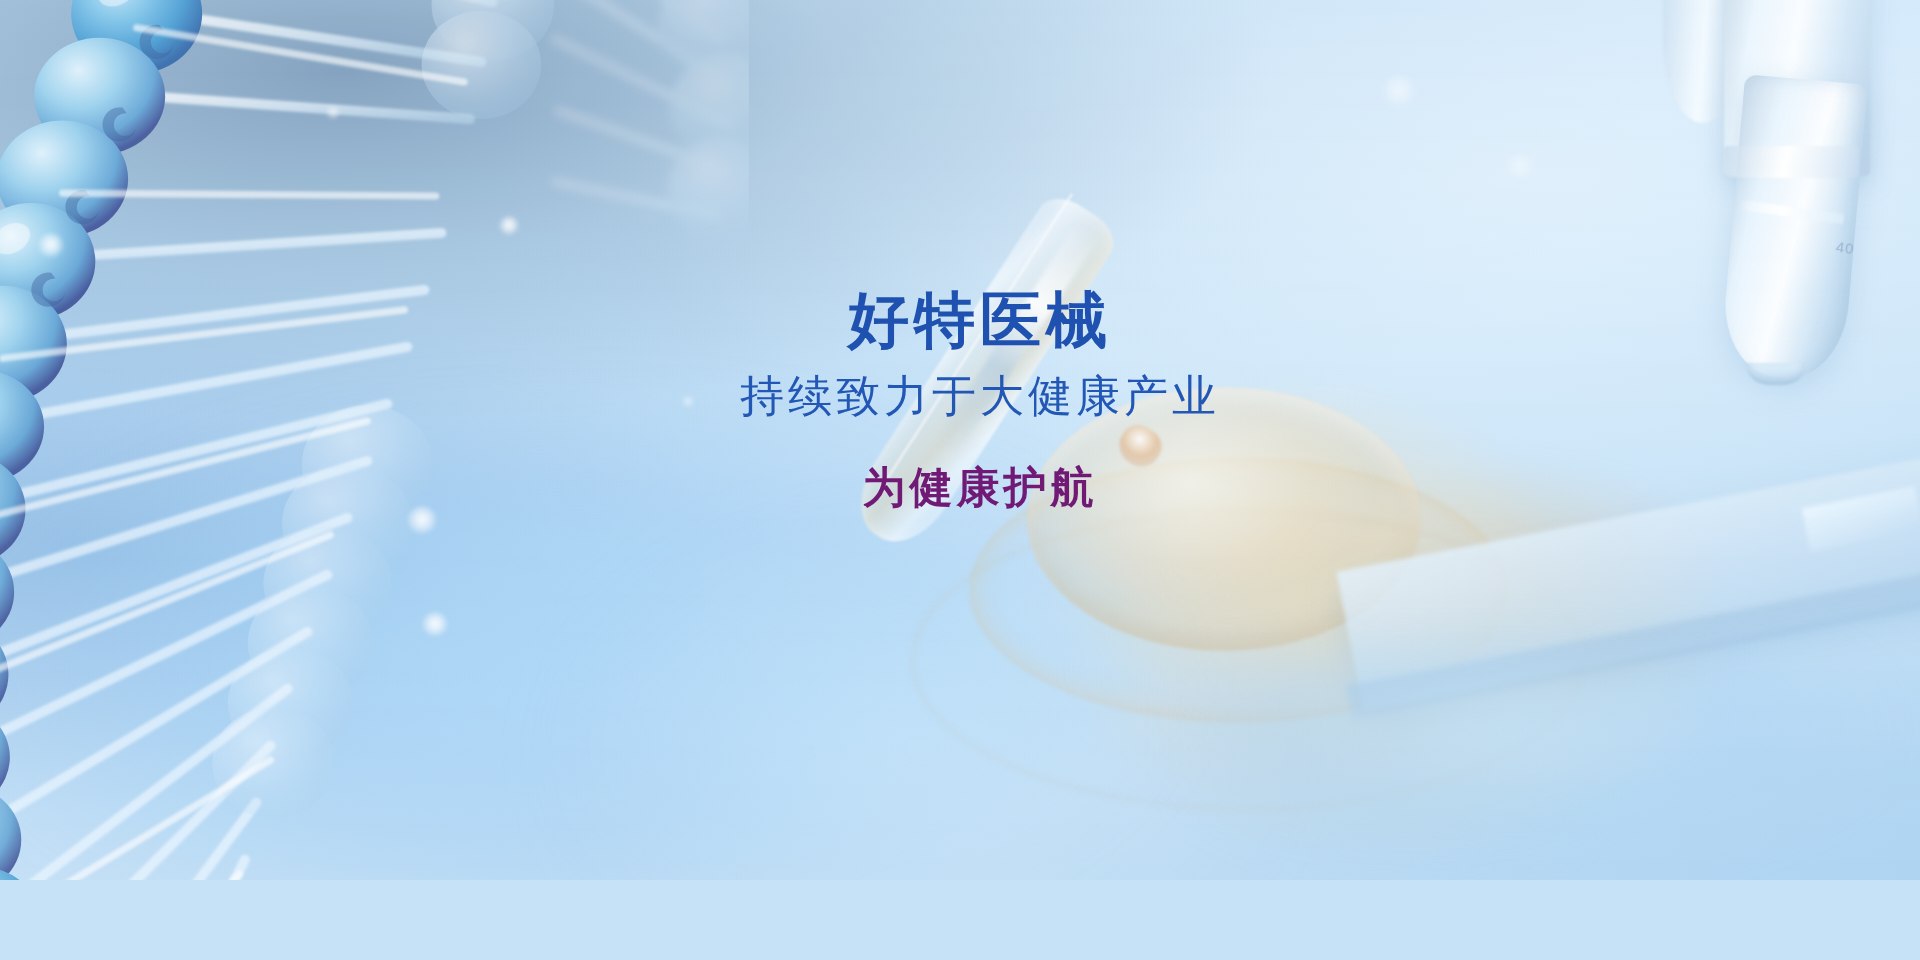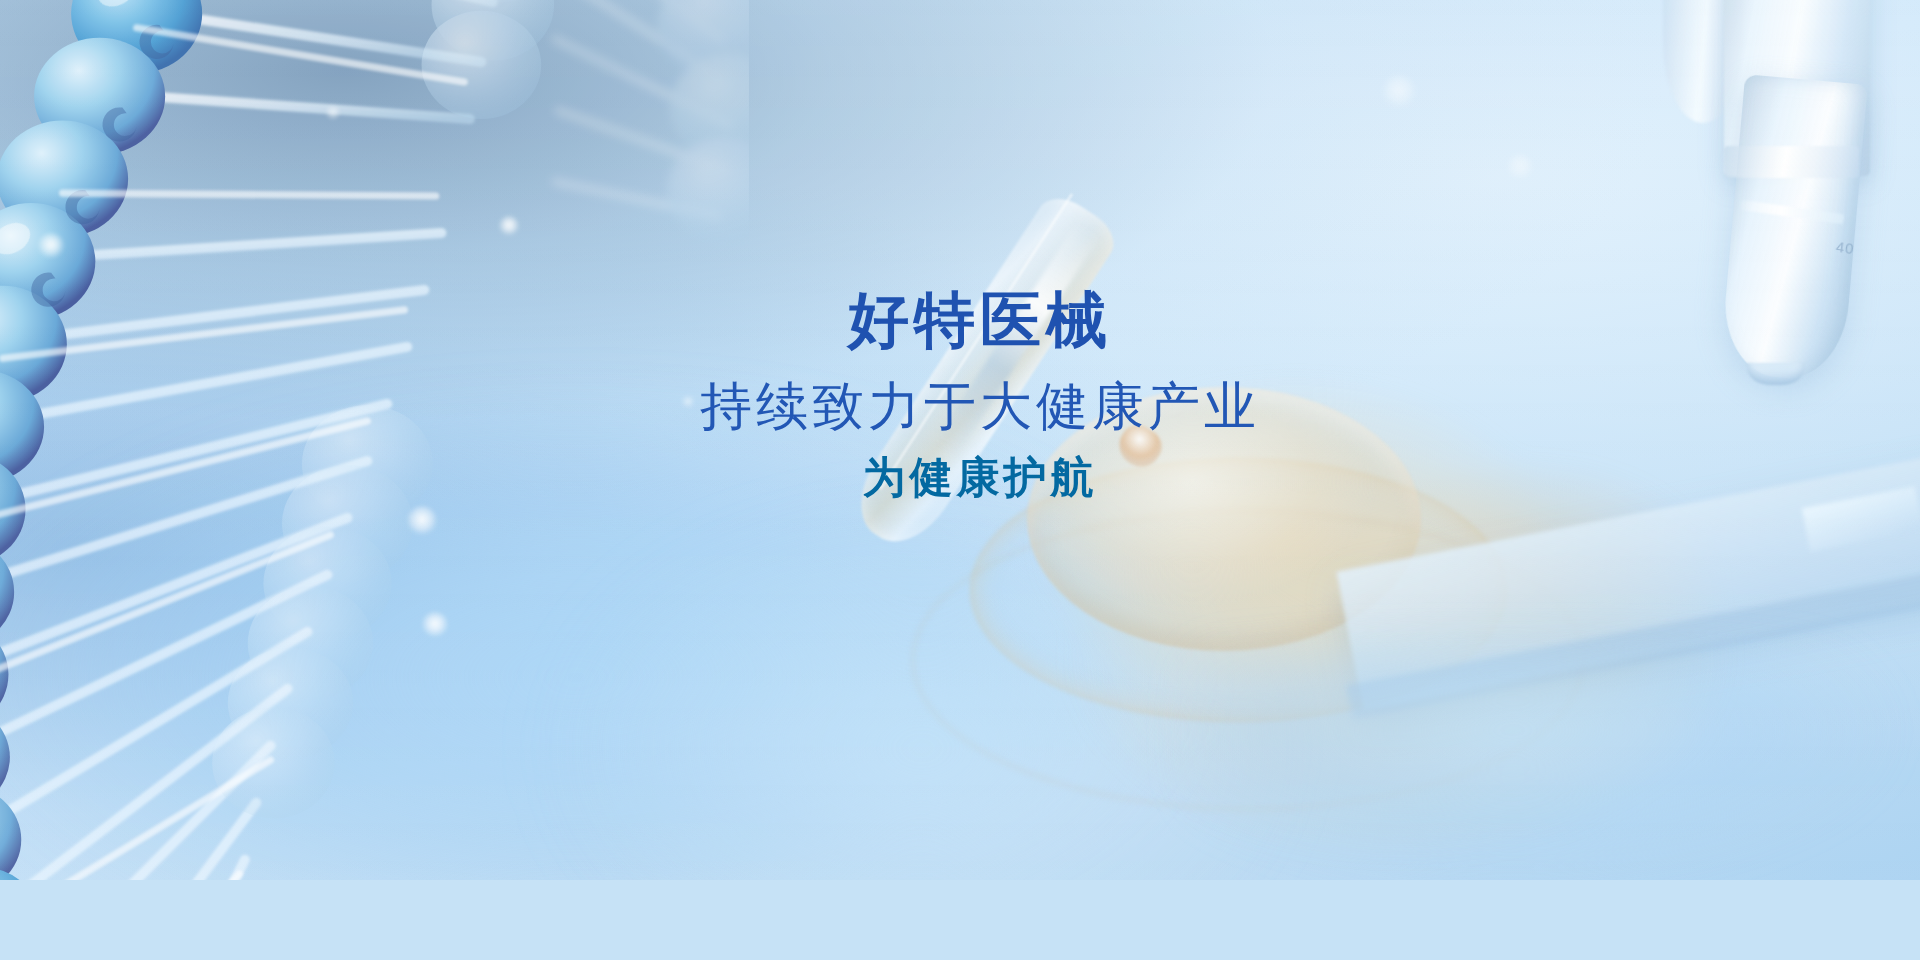--- a/index.html
+++ b/index.html
@@ -244,33 +244,33 @@
 
   .title{
     font-size:61px;
     font-weight:bold;
     color:#1f52b0;
     letter-spacing:5px;
     line-height:1.0;
     font-family:"Liberation Sans","DejaVu Sans",sans-serif;
   }
   .subtitle{
-    margin-top:29px;
-    font-size:52px;
+    margin-top:23px;
+    font-size:44px;
     font-weight:normal;
     color:#2257b5;
     letter-spacing:4px;
     line-height:1.0;
     font-family:"Liberation Sans","DejaVu Sans",sans-serif;
   }
   .tagline{
-    margin-top:24px;
+    margin-top:48px;
     font-size:43px;
     font-weight:bold;
-    color:#0369a1;
+    color:#701a75;
     letter-spacing:4px;
     line-height:1.0;
     font-family:"Liberation Sans","DejaVu Sans",sans-serif;
   }
 </style>
 </head>
 <body>
 
 <div class="banner">
 

